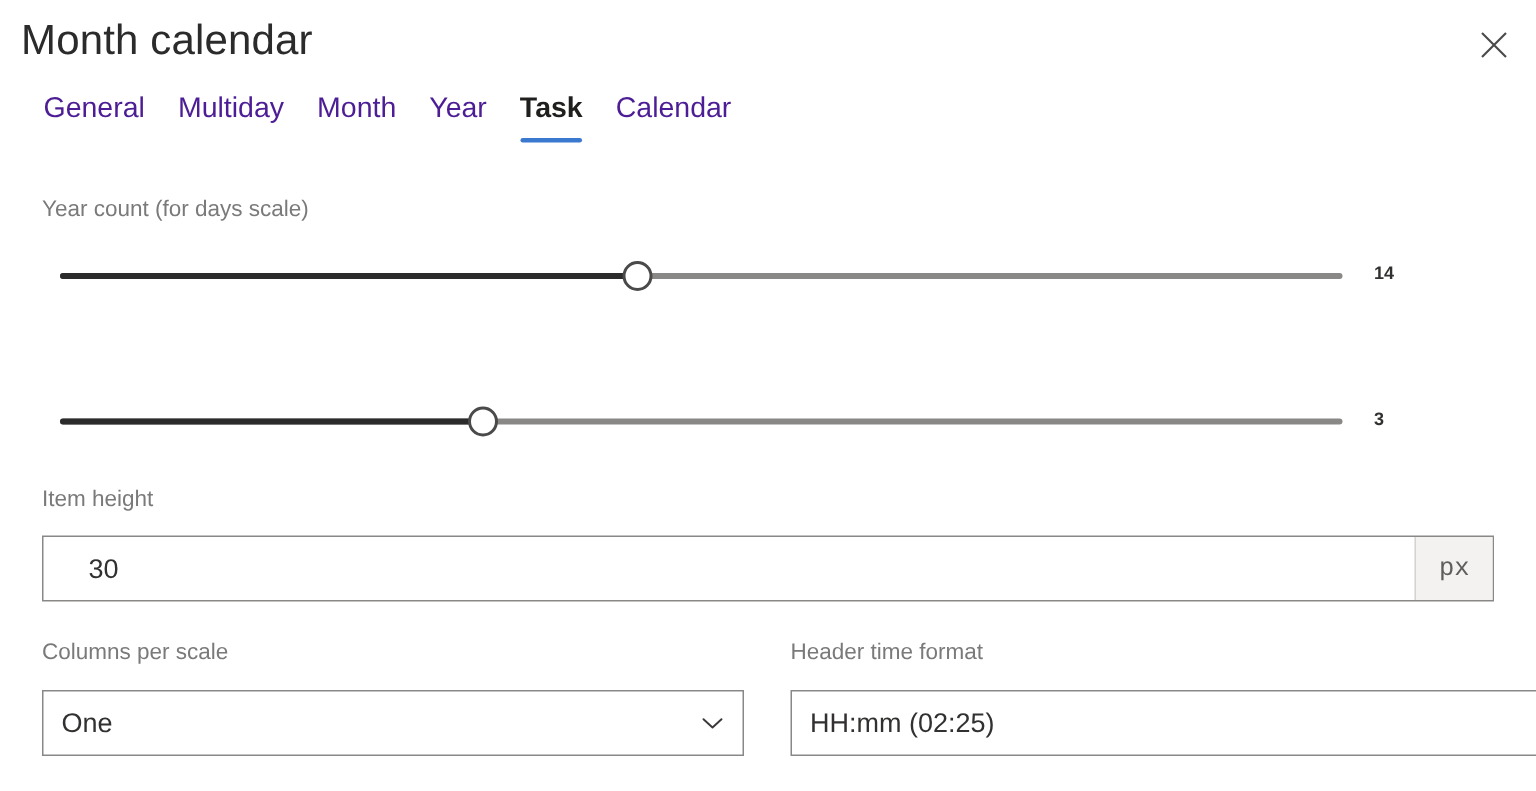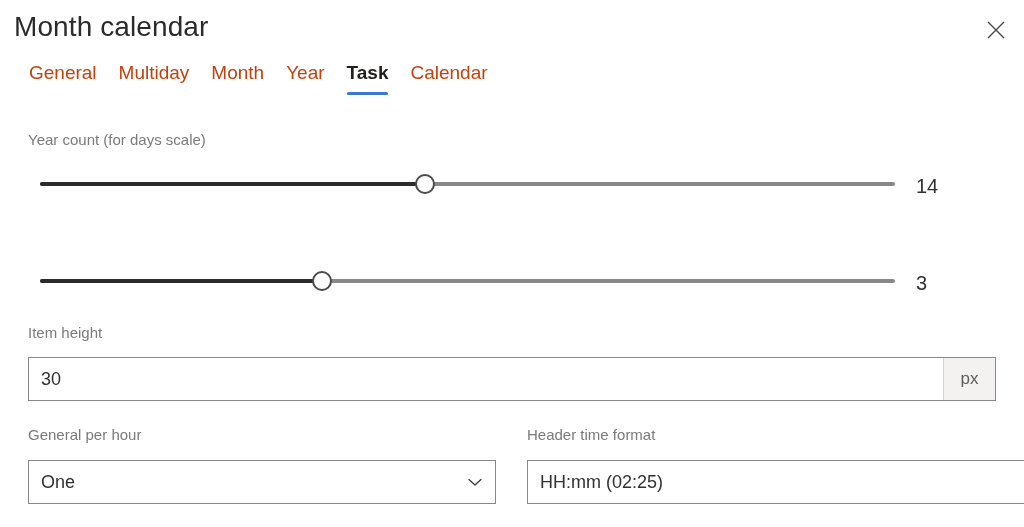--- a/index.html
+++ b/index.html
@@ -58,21 +58,21 @@
     left: 0;
     top: 60px;
     height: 36px;
     display: flex;
     align-items: flex-start;
     padding-left: 18px;
   }
   .tab {
     position: relative;
     font-size: 19px;
-    color: #c2410c;
+    color: #4c1d95;
     font-weight: 400;
     padding: 0 11px;
     line-height: 26px;
     cursor: pointer;
     white-space: nowrap;
   }
   .tab.active {
     font-weight: 700;
     color: #201f1e;
   }
@@ -129,33 +129,34 @@
     margin-left: -10px;
     border-radius: 50%;
     background: #ffffff;
     border: 2px solid #4a4a4a;
     cursor: pointer;
   }
   .slider-value {
     position: absolute;
     left: 916px;
     top: 8px;
-    font-size: 20px;
-    font-weight: 400;
+    font-size: 12px;
+    font-weight: 700;
     color: #323130;
   }
 
   
   .input-shell {
     position: absolute;
     display: flex;
     align-items: stretch;
     border: 1px solid #8a8886;
     background: #ffffff;
     height: 44px;
+    padding-left: 18px;
   }
   .input-shell input {
     flex: 1 1 auto;
     border: none;
     outline: none;
     background: transparent;
     font-family: "Liberation Sans", sans-serif;
     font-size: 18px;
     color: #323130;
     padding: 0 12px;
@@ -164,20 +165,21 @@
   .input-suffix {
     flex: 0 0 auto;
     width: 52px;
     background: #f3f2f1;
     border-left: 1px solid #d6d4d2;
     display: flex;
     align-items: center;
     justify-content: center;
     font-size: 17px;
     color: #605e5c;
+    font-family: Liberation Mono, monospace;
   }
 
   
   .select-shell {
     position: absolute;
     height: 44px;
     border: 1px solid #8a8886;
     background: #ffffff;
     display: flex;
     align-items: center;
@@ -252,21 +254,21 @@
     </div>
     <div class="slider-value">3</div>
   </div>
 
   <div class="field-label" style="left:28px; top:324px;">Item height</div>
   <div class="input-shell" style="left:28px; top:357px; width:968px;">
     <input type="text" value="30" style="">
     <div class="input-suffix">px</div>
   </div>
 
-  <div class="field-label" style="left:28px; top:426px;">General per hour</div>
+  <div class="field-label" style="left:28px; top:426px;">Columns per scale</div>
   <div class="select-shell" style="left:28px; top:460px; width:468px;">
     <div class="select-value">One</div>
     <div class="select-icon">
       <svg width="20" height="20" viewBox="0 0 20 20" aria-hidden="true">
         <path d="M4 7.5 L10 13 L16 7.5" stroke="#3b3a39" stroke-width="1.3" fill="none" stroke-linecap="round" stroke-linejoin="round"></path>
       </svg>
     </div>
   </div>
 
   <div class="field-label" style="left:527px; top:426px;">Header time format</div>

